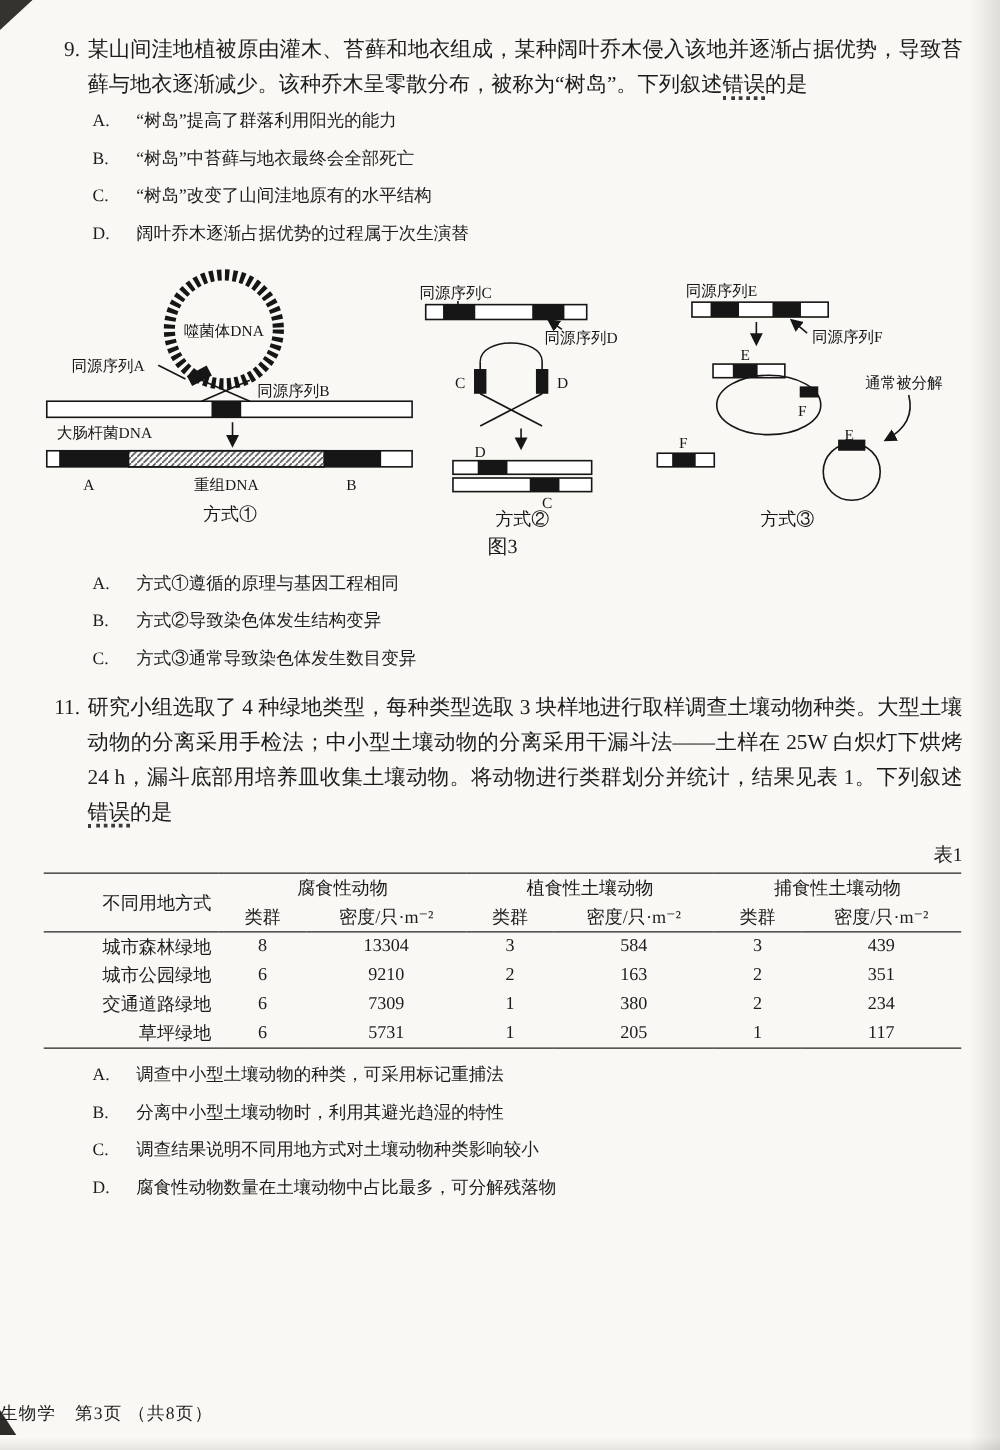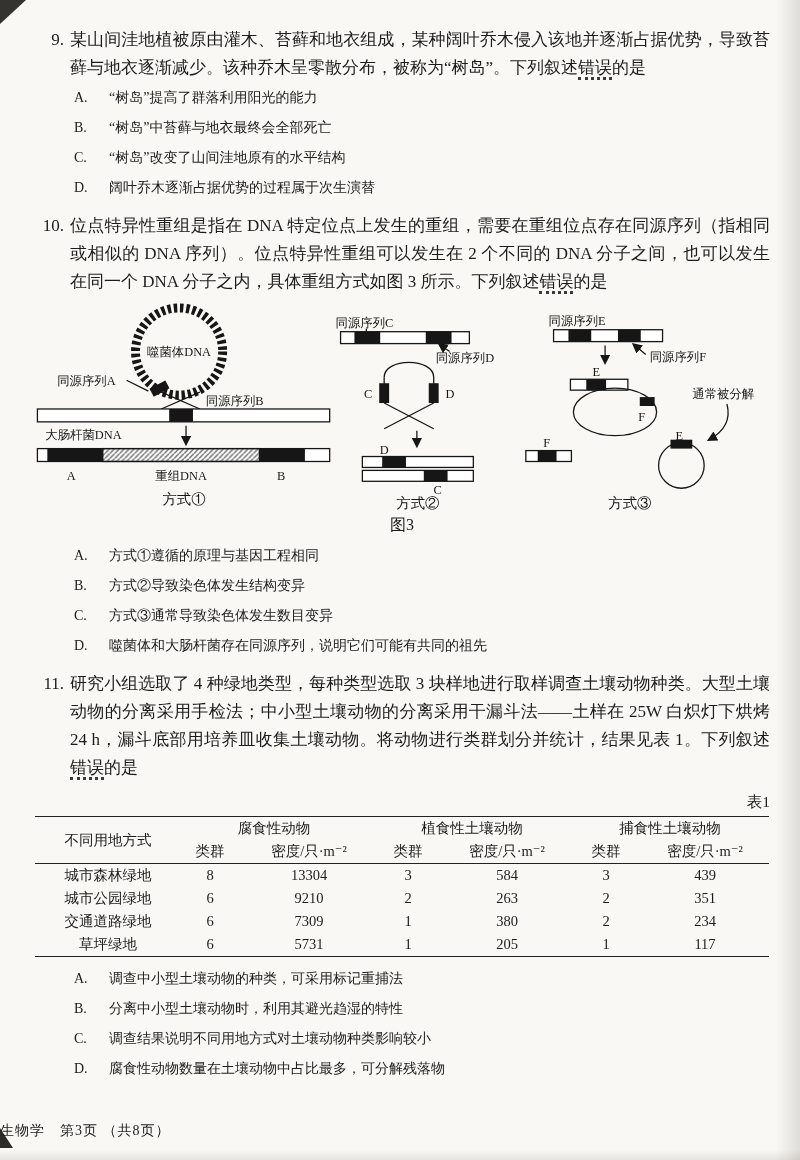--- a/index.html
+++ b/index.html
@@ -44,21 +44,21 @@
   .fig .seg { fill:#161616; }
   .fig .ln { stroke:#161616; stroke-width:1.3; fill:none; }
   .fig .ring { fill:none; stroke:#161616; stroke-width:9; stroke-dasharray:3.5 2.8; }
   .figcaption { text-align:center; font-size:16px; margin:2px 0 6px; }
 
   .tcaption { text-align:right; font-size:15.5px; margin:10px 0 3px; }
   table.dtable { margin:0 auto; border-collapse:collapse; font-size:14.5px;
     border-top:1.8px solid #222; border-bottom:1.8px solid #222; }
   .dtable thead { border-bottom:1.3px solid #222; }
   .dtable th, .dtable td { padding:2px 6px; text-align:center; font-weight:normal; }
-  .dtable .c0 { text-align:center; width:140px; padding-left:12px; }
+  .dtable .c0 { text-align:right; width:140px; padding-left:12px; }
   .dtable .wk { width:70px; }
   .dtable .wd { width:128px; }
 
   .opts-after-table { margin-top:8px;font-family:Liberation Serif, serif; }
 
   .footer { position:absolute; bottom:20px; left:0; width:100%;
     text-align:left; font-size:14px; letter-spacing:1px; }
 </style>
 </head>
 <body>
@@ -76,24 +76,20 @@
     </div>
     <div class="options">
       <div class="option"><span class="olabel">A.</span><span class="otext">“树岛”提高了群落利用阳光的能力</span></div>
       <div class="option"><span class="olabel">B.</span><span class="otext">“树岛”中苔藓与地衣最终会全部死亡</span></div>
       <div class="option"><span class="olabel">C.</span><span class="otext">“树岛”改变了山间洼地原有的水平结构</span></div>
       <div class="option"><span class="olabel">D.</span><span class="otext">阔叶乔木逐渐占据优势的过程属于次生演替</span></div>
     </div>
   </section>
 
   <section class="question">
-    <div class="stem">
-      <div class="qnum">10.</div>
-      <div class="qtext"><span>位点特异性重组是指在 DNA 特定位点上发生的重组，需要在重组位点存在同源序列（指相同或相似的 DNA 序列）。位点特异性重组可以发生在 2 个不同的 DNA 分子之间，也可以发生在同一个 DNA 分子之内，具体重组方式如图 3 所示。下列叙述</span><span class="emph">错误</span><span>的是</span></div>
-    </div>
 
     <div class="figwrap">
       <svg class="fig" width="736" height="213" viewBox="0 0 740 215" xmlns="http://www.w3.org/2000/svg">
         <defs>
           <marker id="ah" markerWidth="9" markerHeight="9" refX="6" refY="4" orient="auto">
             <path d="M0,0 L8,4 L0,8 z" fill="#161616"></path>
           </marker>
           <pattern id="hatch" width="5" height="5" patternUnits="userSpaceOnUse">
             <path d="M0,5 L5,0" stroke="#444" stroke-width="1.2"></path>
           </pattern>
@@ -173,21 +169,20 @@
           <text class="big" x="600" y="210" text-anchor="middle">方式③</text>
         </g>
       </svg>
       <div class="figcaption">图3</div>
     </div>
 
     <div class="options">
       <div class="option"><span class="olabel">A.</span><span class="otext">方式①遵循的原理与基因工程相同</span></div>
       <div class="option"><span class="olabel">B.</span><span class="otext">方式②导致染色体发生结构变异</span></div>
       <div class="option"><span class="olabel">C.</span><span class="otext">方式③通常导致染色体发生数目变异</span></div>
-      <div class="option"><span class="olabel">D.</span><span class="otext">噬菌体和大肠杆菌存在同源序列，说明它们可能有共同的祖先</span></div>
     </div>
   </section>
 
   <section class="question">
     <div class="stem">
       <div class="qnum">11.</div>
       <div class="qtext"><span>研究小组选取了 4 种绿地类型，每种类型选取 3 块样地进行取样调查土壤动物种类。大型土壤动物的分离采用手检法；中小型土壤动物的分离采用干漏斗法——土样在 25W 白炽灯下烘烤 24 h，漏斗底部用培养皿收集土壤动物。将动物进行类群划分并统计，结果见表 1。下列叙述</span><span class="emph">错误</span><span>的是</span></div>
     </div>
 
     <div class="tcaption">表1</div>
@@ -216,21 +211,21 @@
           <td>3</td>
           <td>584</td>
           <td>3</td>
           <td>439</td>
         </tr>
         <tr>
           <td class="c0">城市公园绿地</td>
           <td>6</td>
           <td>9210</td>
           <td>2</td>
-          <td>263</td>
+          <td>163</td>
           <td>2</td>
           <td>351</td>
         </tr>
         <tr>
           <td class="c0">交通道路绿地</td>
           <td>6</td>
           <td>7309</td>
           <td>1</td>
           <td>380</td>
           <td>2</td>

